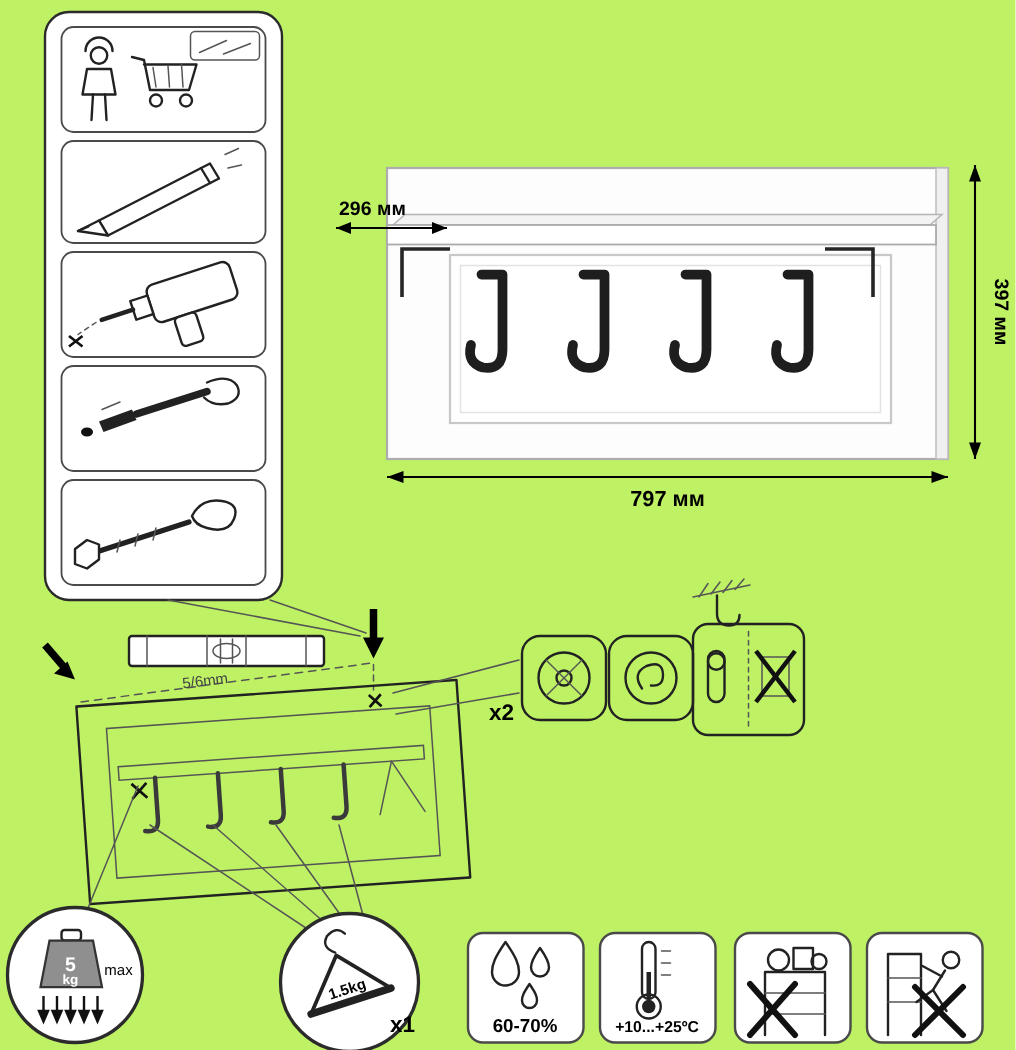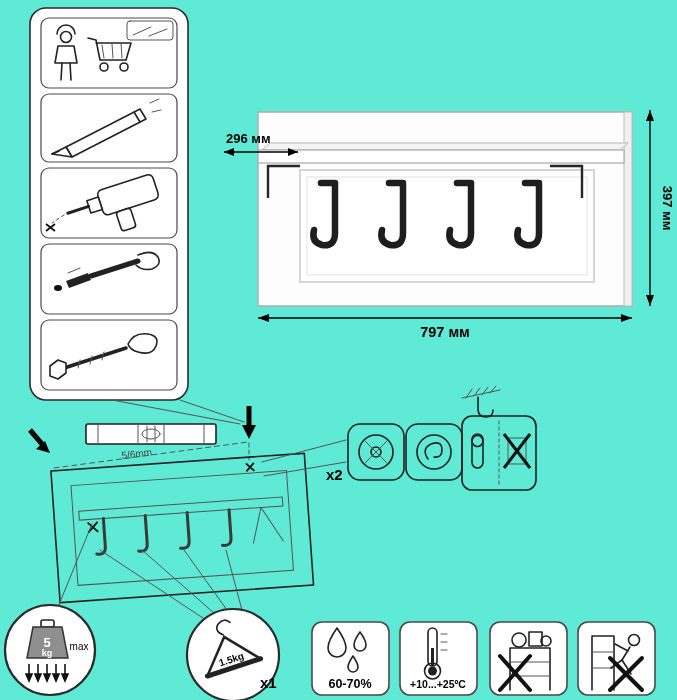--- a/index.html
+++ b/index.html
@@ -1,16 +1,16 @@
 <!DOCTYPE html>
 <html><head>
 <meta charset="utf-8">
 <style>
   html,body{margin:0;padding:0;background:#fff}
-  .page{position:relative;width:677px;height:700px;background:#5eead4;overflow:hidden;
+  .page{position:relative;width:677px;height:700px;background:#bef264;overflow:hidden;
         font-family:"Liberation Sans",sans-serif}
   svg{position:absolute;left:0;top:0;display:block}
 
   .boxr{fill:#fff;stroke:#2b2b2b;stroke-width:1.6}
   .cell{fill:#fff;stroke:#4a4a4a;stroke-width:1.2}
   .med{fill:none;stroke:#222;stroke-width:1.6;stroke-linecap:round;stroke-linejoin:round}
   .thin{fill:none;stroke:#555;stroke-width:1;stroke-linecap:round}
   .circ{fill:#fff;stroke:#2b2b2b;stroke-width:2.2}
   .cond{fill:#fff;stroke:#4a4a4a;stroke-width:1.6}
   .hook{fill:none;stroke:#1e1e1e;stroke-width:6.5;stroke-linecap:round;stroke-linejoin:round}

